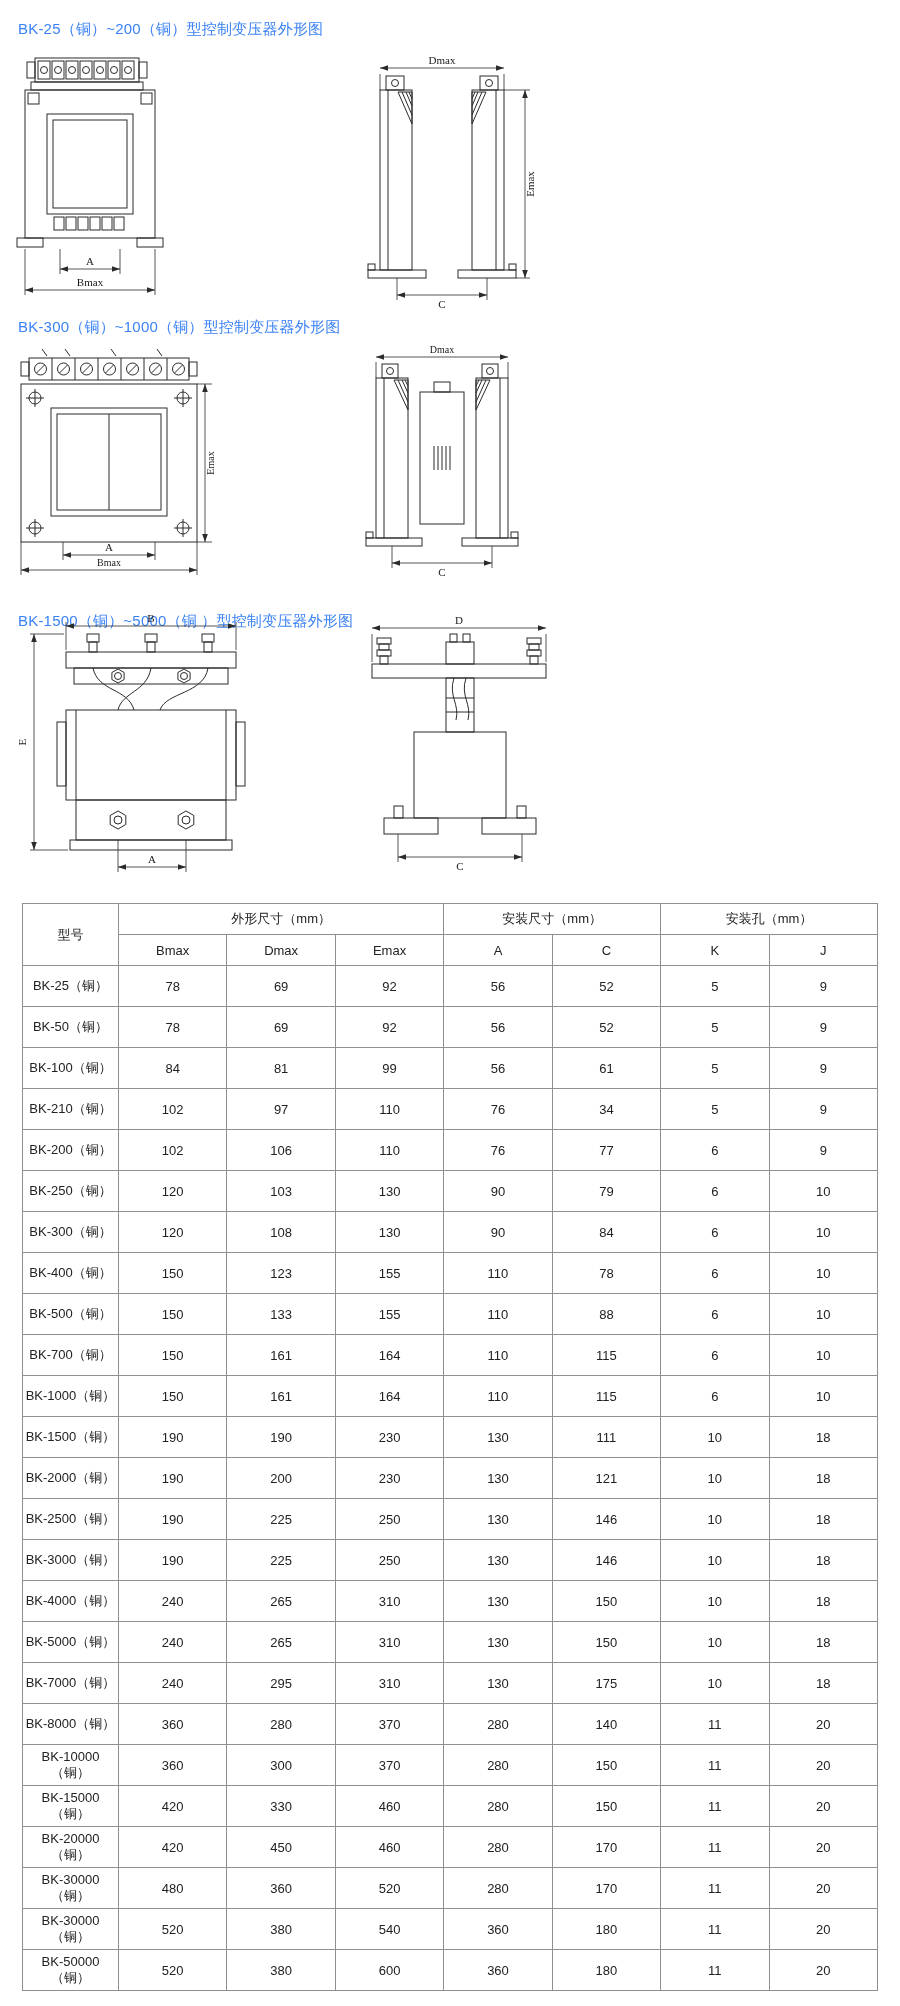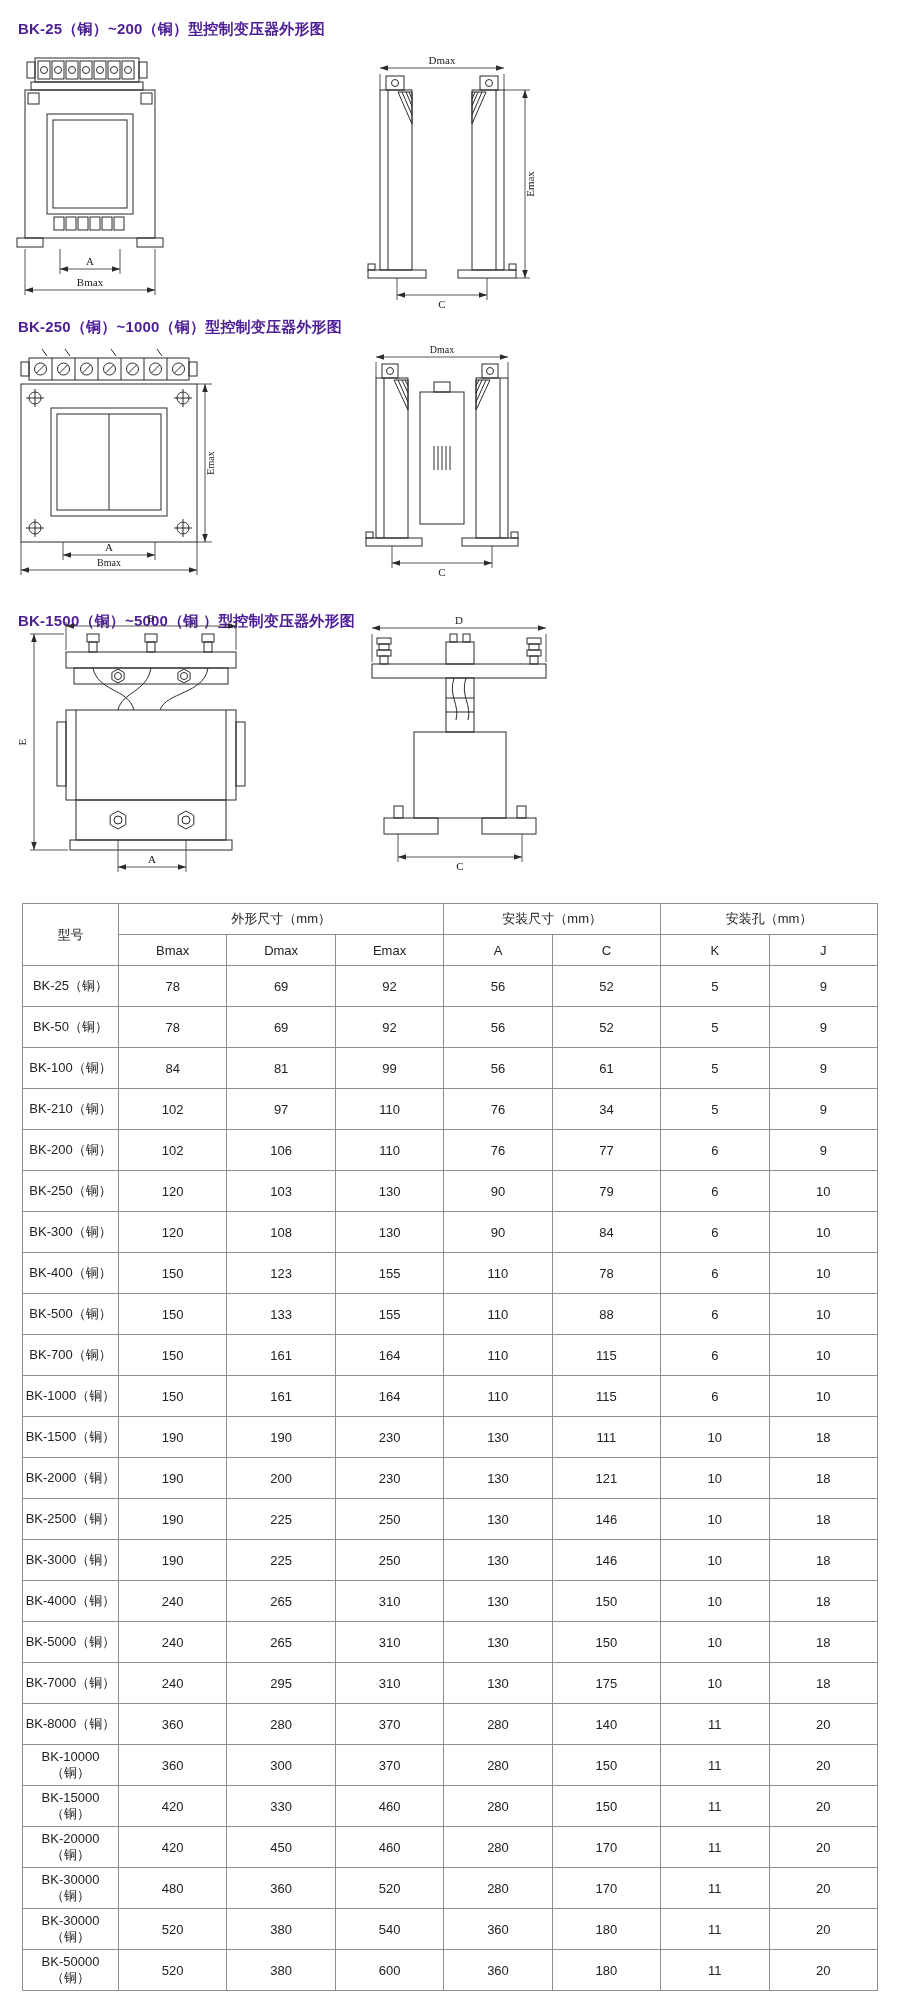--- a/index.html
+++ b/index.html
@@ -2,21 +2,21 @@
 <html><head>
 <meta charset="utf-8">
 <style>
   * { margin:0; padding:0; box-sizing:border-box; }
   html,body { background:#ffffff; }
   body {
     width:900px; height:2006px; position:relative; overflow:hidden;
     font-family:"Liberation Sans", sans-serif; color:#1a1a1a;
   }
   .abs { position:absolute; }
-  .sec-title { font-size:15px; font-weight:bold; color:#4c1d95; letter-spacing:0.2px; }
+  .sec-title { font-size:15px; font-weight:normal; color:#3b82f6; letter-spacing:0.2px; }
   svg { display:block; }
   .dimtxt { font-family:"Liberation Serif", serif; font-size:11px; fill:#1a1a1a; }
   .dimtxt-sm { font-family:"Liberation Serif", serif; font-size:10px; fill:#1a1a1a; }
 
   table.spec {
     border-collapse:collapse; table-layout:fixed; width:856px;
     font-size:13px; color:#222; background:#fff;
   }
   table.spec th, table.spec td {
     border:1px solid #8f8f8f; text-align:center; vertical-align:middle;
@@ -132,21 +132,21 @@
     <path d="M163,38 l-2.8,8 h5.6 z"></path>
         <path d="M163,226 l-2.8,-8 h5.6 z"></path>
     <path d="M35,243 l8,-2.8 v5.6 z"></path>
         <path d="M125,243 l-8,-2.8 v5.6 z"></path>
   </g>
   <text class="dimtxt" x="172" y="132" text-anchor="middle" transform="rotate(-90 172 132)">Emax</text>
   <text class="dimtxt" x="80" y="256" text-anchor="middle">C</text>
 </svg>
 </div>
 
-<h2 class="abs sec-title" style="left:18px; top:318px;">BK-250（铜）~1000（铜）型控制变压器外形图</h2>
+<h2 class="abs sec-title" style="left:18px; top:318px;">BK-300（铜）~1000（铜）型控制变压器外形图</h2>
 
 <div class="abs" style="left:15px; top:342px;">
 <svg width="205" height="238" viewBox="0 0 205 238">
   <g stroke="#2b2b2b" fill="none" stroke-width="1">
     <line x1="27" y1="7" x2="32" y2="14"></line>
         <line x1="50" y1="7" x2="55" y2="14"></line>
     <line x1="96" y1="7" x2="101" y2="14"></line>
         <line x1="142" y1="7" x2="147" y2="14"></line>
     <rect x="14" y="16" width="160" height="22"></rect>
     <line x1="37" y1="16" x2="37" y2="38"></line>

